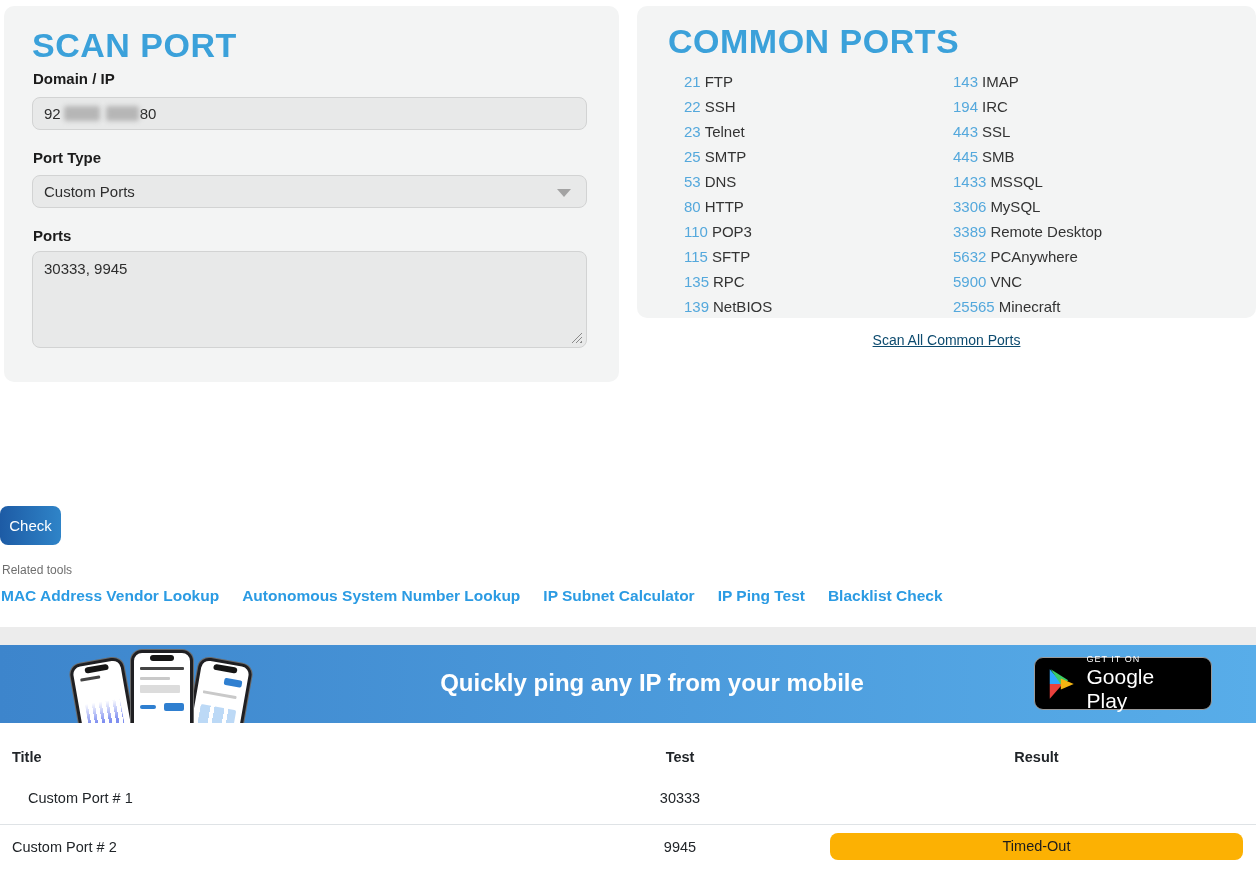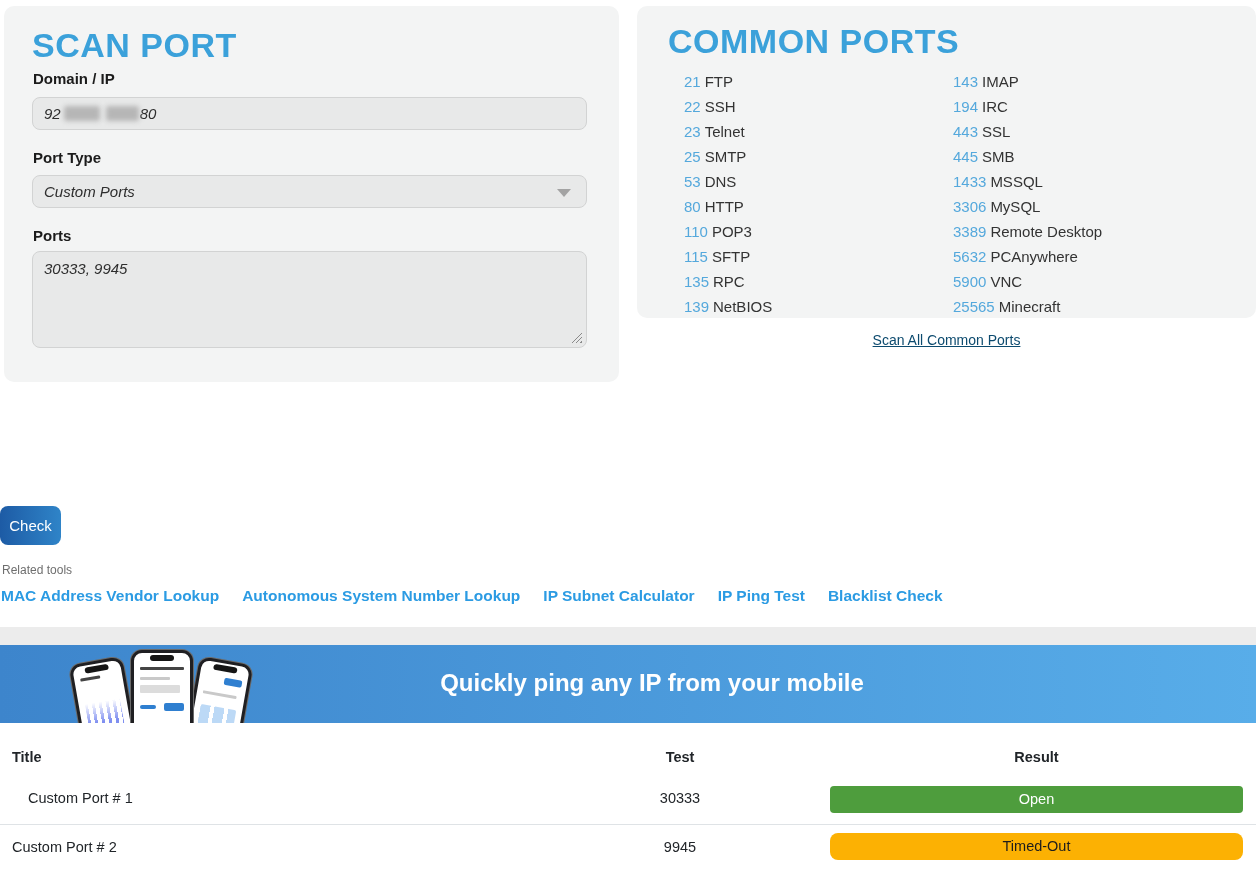--- a/index.html
+++ b/index.html
@@ -12,21 +12,21 @@
   .scan-panel   { left:4px;   top:6px; width:615px; height:376px; }
   .common-panel { left:637px; top:6px; width:619px; height:312px; }
 
   .panel-title { position:absolute; font-size:34px; font-weight:bold; color:#3ba1da; letter-spacing:0.5px; }
   .scan-title   { left:28px; top:20px; }
   .common-title { left:31px; top:16px; }
 
   .field-label { position:absolute; font-size:15px; font-weight:bold; color:#1b1b1b; }
 
   .input-box { position:absolute; left:28px; width:555px; background:#e8e9e9;
-               border:1px solid #d2d3d3; border-radius:8px; font-size:15px; color:#2e2e2e;font-style:italic; }
+               border:1px solid #d2d3d3; border-radius:8px; font-size:15px; color:#2e2e2e; }
   .ip-input { top:91px; height:33px; line-height:31px; padding:0 11px; display:flex; align-items:center; }
   .redact { display:inline-block; height:15px; background:#b6b6b6; filter:blur(2.5px);
             border-radius:2px; margin:0 3px; }
   .redact.a { width:36px; } .redact.b { width:33px; margin-right:1px; }
 
   .select-box { top:169px; height:33px; line-height:31px; padding:0 11px; cursor:pointer; }
   .caret { position:absolute; right:15px; top:13px; width:0; height:0;
            border-left:7px solid transparent; border-right:7px solid transparent;
            border-top:8px solid #a3a3a3; }
 
@@ -200,30 +200,41 @@
         <span class="scr-line" style="top:24px; width:30px;"></span>
         <span class="scr-line" style="top:32px; width:40px; background:#dcdcdc; height:8px;"></span>
         <span class="scr-btn" style="left:6px; top:52px; width:16px; height:4px;"></span>
         <span class="scr-btn" style="right:6px; top:50px; width:20px; height:8px;"></span>
 
       </div>
     </div>
 
     <div class="banner-headline">Quickly ping any IP from your mobile</div>
 
+    <div class="gp-badge">
+      <svg width="30" height="34" viewBox="0 0 32 34">
+        <polygon points="3,1 3,17 17,17" fill="#30a8ff"></polygon>
+        <polygon points="3,17 3,33 17,17" fill="#e9413d"></polygon>
+        <polygon points="4,1 23,13 16,19" fill="#3bcc67"></polygon>
+        <polygon points="15,11 29,17 15,23" fill="#f5b612"></polygon>
+      </svg>
+      <div class="gp-text">
+        <span class="gp-small">GET IT ON</span>
+        <span class="gp-large">Google Play</span>
+      </div>
+    </div>
   </div>
 
   <div class="results">
     <div class="th th-title">Title</div>
     <div class="th th-port">Test</div>
     <div class="th th-result">Result</div>
 
     <div class="cell row1-title">Custom Port # 1</div>
     <div class="cell row1-port">30333</div>
-    <div class="badge r1" style="background: rgb(78, 157, 61); color: rgb(255, 255, 255);">Open</div>
 
     <div class="row-divider"></div>
 
     <div class="cell row2-title">Custom Port # 2</div>
     <div class="cell row2-port">9945</div>
     <div class="badge r2" style="background: rgb(252, 177, 3); color: rgb(29, 29, 29);">Timed-Out</div>
   </div>
 
 </div>
 

